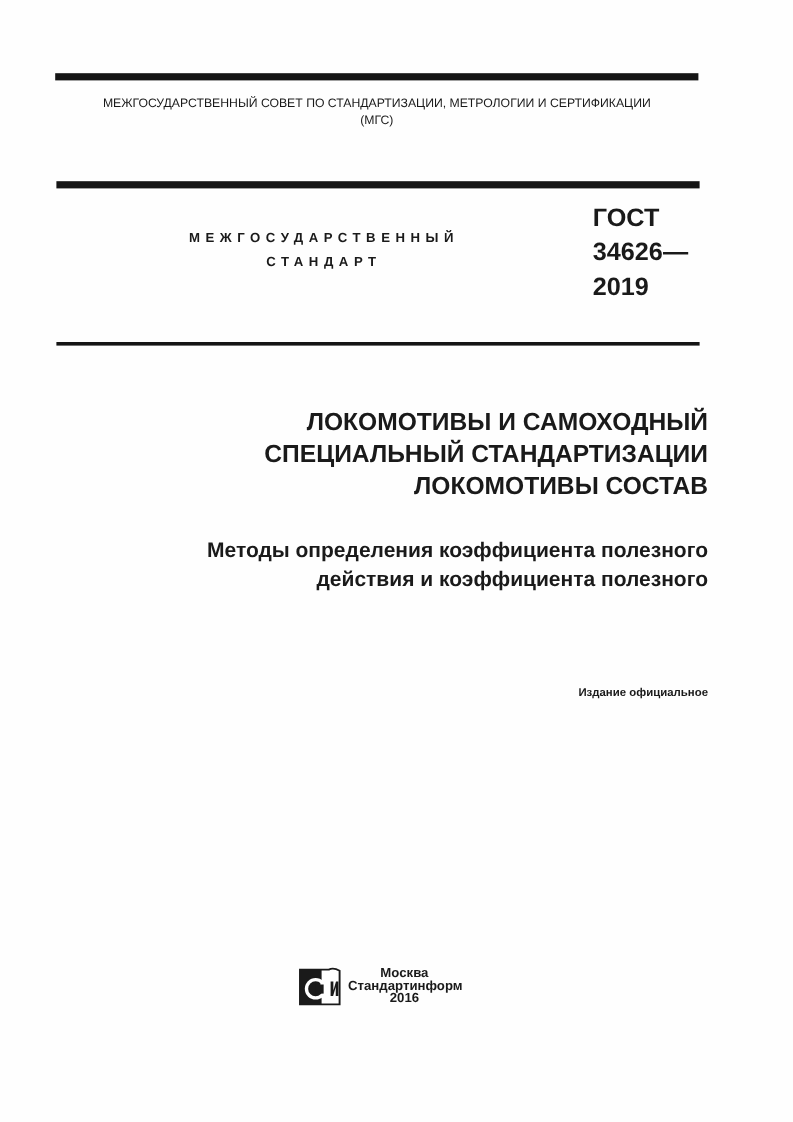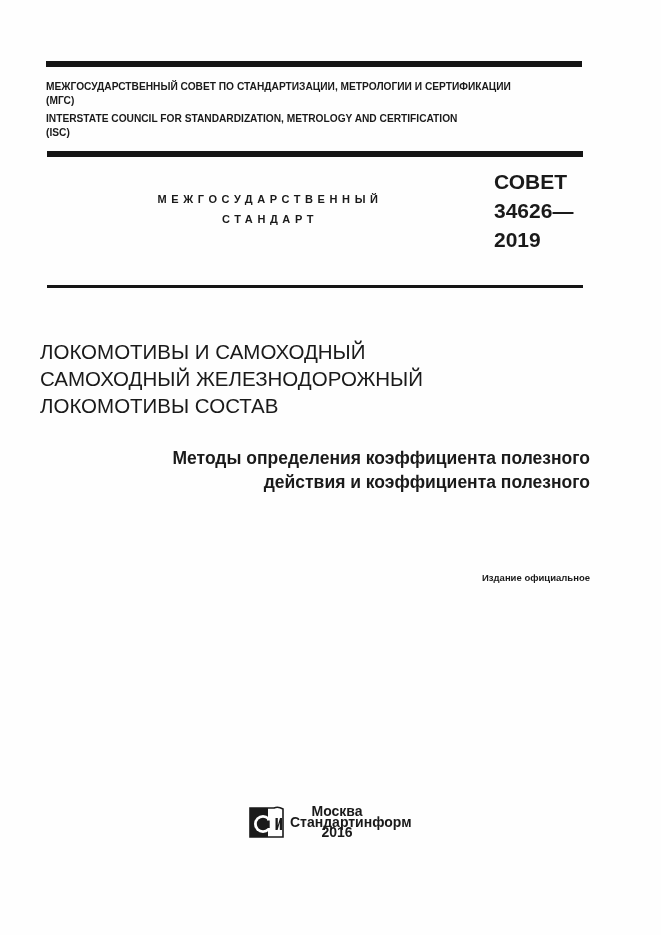--- a/index.html
+++ b/index.html
@@ -27,22 +27,22 @@
       background: #151515;
     }
     .rule-top { left: 46px; top: 61px; width: 536px; height: 6px; }
     .rule-mid { left: 47px; top: 151px; width: 536px; height: 6px; }
     .rule-low { left: 47px; top: 285px; width: 536px; height: 3px; }
 
     .council {
       position: absolute;
       left: 46px;
       width: 536px;
-      text-align: left;
-      font-weight: bold;
+      text-align: center;
+      font-weight: normal;
       font-size: 10.2px;
       line-height: 14px;
       color: #1a1a1a;
     }
     .council-ru { top: 80px; }
     .council-en { top: 112px; }
     .council .line { display: block; }
 
     .standard-label {
       position: absolute;
@@ -67,22 +67,22 @@
       line-height: 29px;
       color: #1a1a1a;
     }
     .gost .line { display: block; }
 
     .title {
       position: absolute;
       left: 40px;
       width: 550px;
       top: 338px;
-      text-align: left;
-      font-weight: normal;
+      text-align: right;
+      font-weight: bold;
       font-size: 20.5px;
       line-height: 27px;
       color: #1a1a1a;
     }
     .title .line { display: block; }
 
     .subtitle {
       position: absolute;
       left: 40px;
       width: 550px;
@@ -115,61 +115,57 @@
       height: 34px;
     }
 
     .publisher {
       position: absolute;
       left: 290px;
       width: 94px;
       top: 806px;
       text-align: center;
       font-weight: bold;
-      font-size: 14px;
+      font-size: 11px;
       line-height: 10.6px;
       color: #1a1a1a;
     }
     .publisher .line { display: block; }
   </style>
 </head>
 <body>
 
 <div class="page">
 
   <div class="rule rule-top"></div>
 
   <div class="council council-ru">
     <span class="line">МЕЖГОСУДАРСТВЕННЫЙ СОВЕТ ПО СТАНДАРТИЗАЦИИ, МЕТРОЛОГИИ И СЕРТИФИКАЦИИ</span>
     <span class="line">(МГС)</span>
   </div>
 
-  <div class="council council-en">
-    <span class="line">INTERSTATE COUNCIL FOR STANDARDIZATION, METROLOGY AND CERTIFICATION</span>
-    <span class="line">(ISC)</span>
-  </div>
 
   <div class="rule rule-mid"></div>
 
   <div class="standard-label">
     <span class="line">МЕЖГОСУДАРСТВЕННЫЙ</span>
     <span class="line">СТАНДАРТ</span>
   </div>
 
   <div class="gost">
-    <span class="line">СОВЕТ</span>
+    <span class="line">ГОСТ</span>
     <span class="line">34626—</span>
     <span class="line">2019</span>
   </div>
 
   <div class="rule rule-low"></div>
 
   <div class="title">
     <span class="line">ЛОКОМОТИВЫ И САМОХОДНЫЙ</span>
-    <span class="line">САМОХОДНЫЙ ЖЕЛЕЗНОДОРОЖНЫЙ</span>
+    <span class="line">СПЕЦИАЛЬНЫЙ СТАНДАРТИЗАЦИИ</span>
     <span class="line">ЛОКОМОТИВЫ СОСТАВ</span>
   </div>
 
   <div class="subtitle">
     <span class="line">Методы определения коэффициента полезного</span>
     <span class="line">действия и коэффициента полезного</span>
   </div>
 
   <div class="edition">Издание официальное</div>
 

